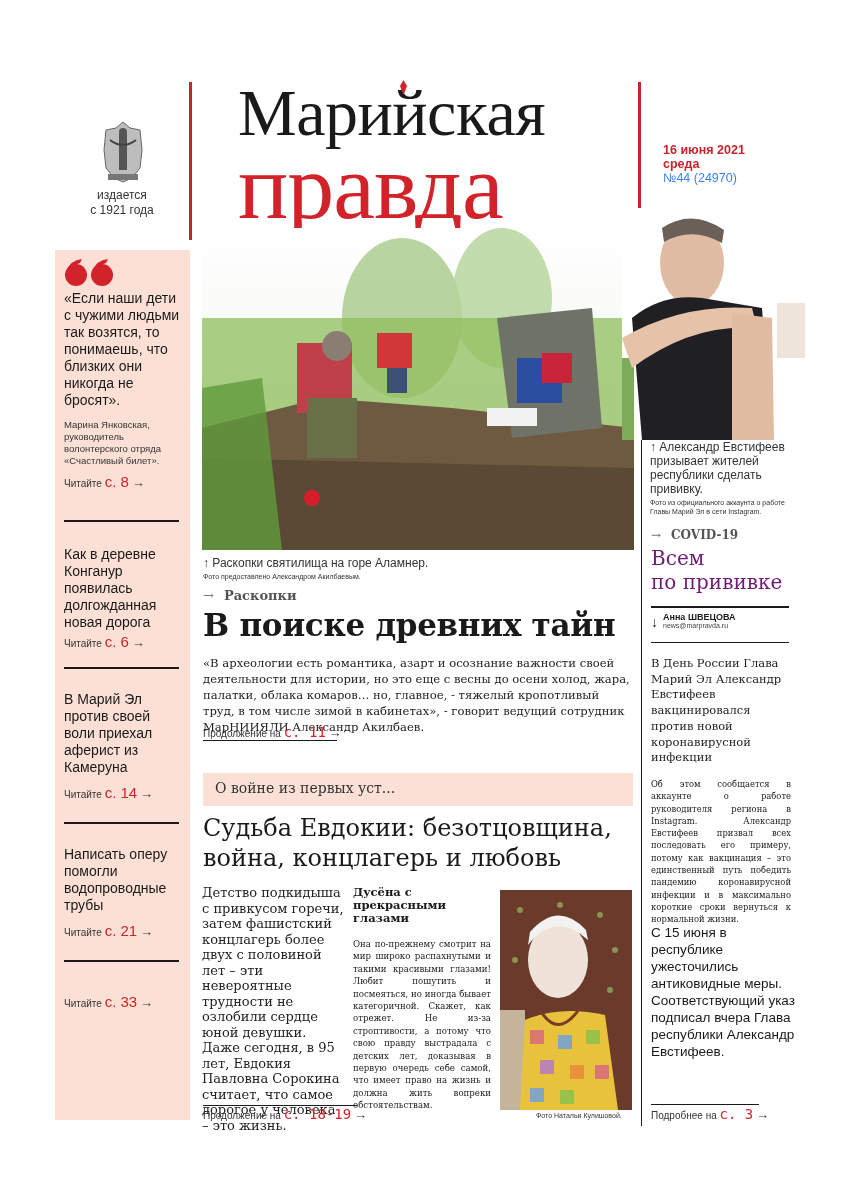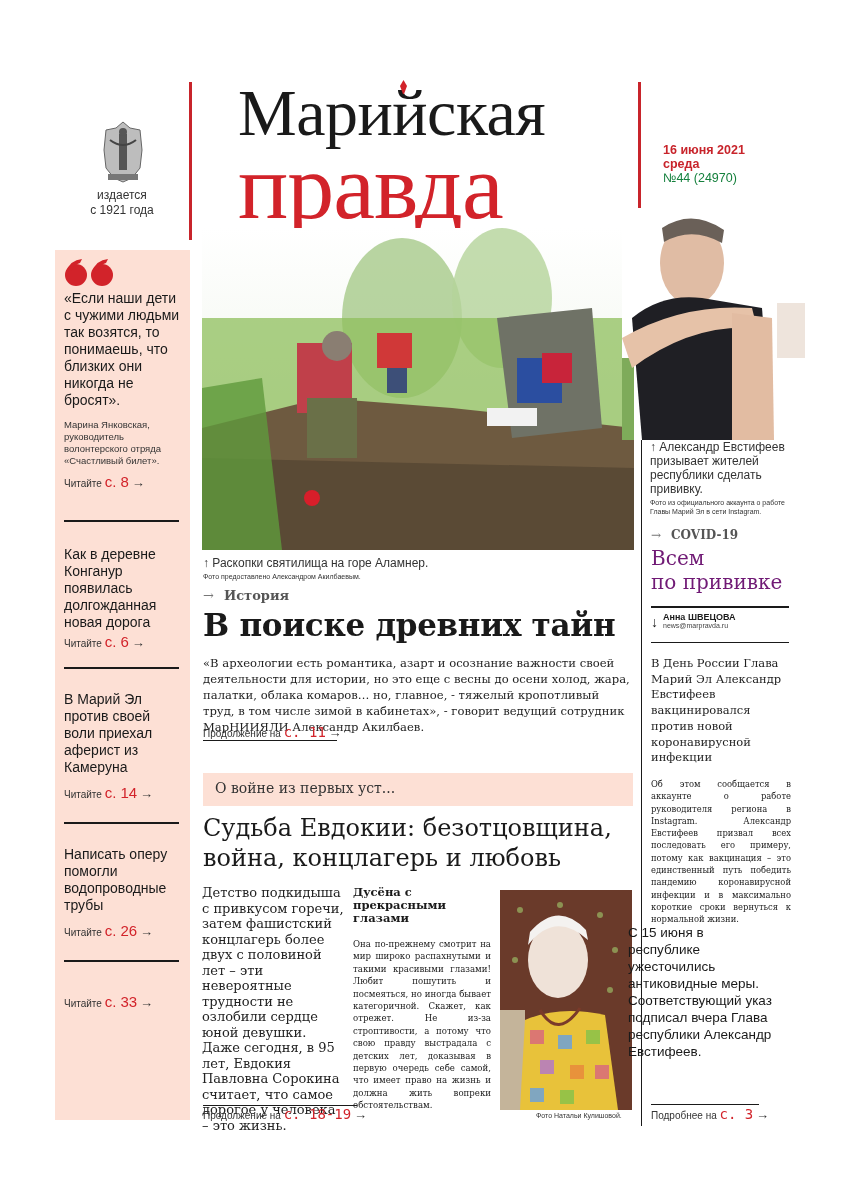--- a/index.html
+++ b/index.html
@@ -8,21 +8,21 @@
 
   
   #emblem { left:100px; top:120px; width:46px; height:66px; }
   #since { left:82px; top:188px; width:80px; text-align:center; font-size:12px; line-height:15px; color:#333; }
   .vrule { background:#c8242b; width:3px; }
   #title-top { left:238px; top:78px; font-family:"Liberation Serif", serif; font-size:66px; line-height:70px; color:#1a1a1a; letter-spacing:-0.5px; }
   #title-bottom { left:238px; top:138px; font-family:"Liberation Serif", serif; font-size:94px; line-height:96px; color:#d2232a; letter-spacing:-1px; }
   #pen-mark { left:399px; top:80px; width:9px; height:14px; }
   #issue { left:663px; top:143px; font-size:12.5px; line-height:14px; }
   #issue .d { color:#c8242b; font-weight:bold; }
-  #issue .n { color:#15803d; }
+  #issue .n { color:#3b82f6; }
 
   
   #sidebar { left:55px; top:250px; width:135px; height:870px; background:#fde0d5; }
   .quote-mark { left:64px; top:258px; }
   .side-block { left:64px; width:120px; font-size:14px; line-height:17px; color:#1a1a1a; }
   .side-small { font-size:9.5px; line-height:12px; color:#333; }
   .readon { font-size:10px; color:#333; }
   .readon .pg { color:#d2232a; font-size:15px; }
   .readon .arr { font-size:13px; color:#333; }
   .side-rule { left:64px; width:115px; height:2px; background:#1a1a1a; }
@@ -58,21 +58,21 @@
   #right-caption { left:650px; top:440px; width:150px; }
   #kicker-covid { left:651px; top:528px; font-family:"DejaVu Serif", serif; font-size:12px; font-weight:bold; color:#555; }
   #kicker-covid .ar { font-weight:normal; color:#777; margin-right:10px; }
   #head-covid { left:651px; top:546px; font-family:"DejaVu Serif", serif; font-size:20px; line-height:24px; color:#701a75; }
   .r-rule { left:651px; width:138px; height:2px; background:#1a1a1a; }
   #author { left:651px; top:612px; font-size:9px; }
   #author .nm { font-weight:bold; }
   #author .em { font-size:7px; color:#444; }
   #covid-lede { left:651px; top:656px; width:145px; font-family:"DejaVu Serif", serif; font-size:11.5px; line-height:15.7px; color:#222; }
   #covid-body { left:651px; top:778px; width:140px; font-family:"DejaVu Serif", serif; font-size:8.4px; line-height:12.3px; color:#222; text-align:justify; }
-  #covid-note { left:628px; top:924px; width:145px; font-size:13.5px; line-height:17px; color:#1a1a1a; }
+  #covid-note { left:651px; top:924px; width:145px; font-size:13.5px; line-height:17px; color:#1a1a1a; }
 </style>
 </head>
 <body>
 
 <div class="abs" id="emblem">
   <svg width="46" height="66" viewBox="0 0 46 66">
     <path d="M23 2 L30 8 L40 10 L42 30 L40 48 L32 58 L23 62 L14 58 L6 48 L4 30 L6 10 L16 8 Z" fill="#bdbdbd" stroke="#666" stroke-width="1"></path>
     <rect x="19" y="14" width="8" height="36" fill="#555"></rect>
     <circle cx="23" cy="12" r="4" fill="#555"></circle>
     <path d="M10 20 Q23 30 36 20" stroke="#444" fill="none" stroke-width="2"></path>
@@ -138,21 +138,21 @@
     <span class="pg">с. 14</span>
     <span class="arr">→</span>
   </div>
 </div>
 
 <div class="abs side-rule" style="top:822px;"></div>
 <div class="abs side-block" style="top:846px;">
   <div>Написать оперу помогли водопроводные трубы</div>
   <div class="readon" style="margin-top:8px;">
     <span>Читайте</span>
-    <span class="pg">с. 26</span>
+    <span class="pg">с. 21</span>
     <span class="arr">→</span>
   </div>
 </div>
 
 <div class="abs side-rule" style="top:960px;"></div>
 <div class="abs side-block" style="top:985px;">
   <div class="readon" style="margin-top:8px;">
     <span>Читайте</span>
     <span class="pg">с. 33</span>
     <span class="arr">→</span>
@@ -200,21 +200,21 @@
   </svg>
 </div>
 
 <div class="abs caption" style="left:203px;top:556px;">
   <span>↑</span>
   <span>Раскопки святилища на горе Аламнер.</span>
 </div>
 <div class="abs credit" style="left:203px;top:572px;">Фото предоставлено Александром Акилбаевым.</div>
 
 <div class="abs" id="kicker-hist">
-  <span class="ar">→</span><span>История</span>
+  <span class="ar">→</span><span>Раскопки</span>
 </div>
 <div class="abs" id="head-main">В поиске древних тайн</div>
 <div class="abs" id="lede">«В археологии есть романтика, азарт и осознание важности своей деятельности для истории, но это еще с весны до осени холод, жара, палатки, облака комаров… но, главное, - тяжелый кропотливый труд, в том числе зимой в кабинетах», - говорит ведущий сотрудник МарНИИЯЛИ Александр Акилбаев.</div>
 <div class="abs cont-rule" style="left:203px;top:740px;width:134px;"></div>
 <div class="abs cont" style="left:203px;top:724px;">
   <span>Продолжение на</span>
   <span class="pg">с. 11</span>
   <span class="arr">→</span>
 </div>
 

